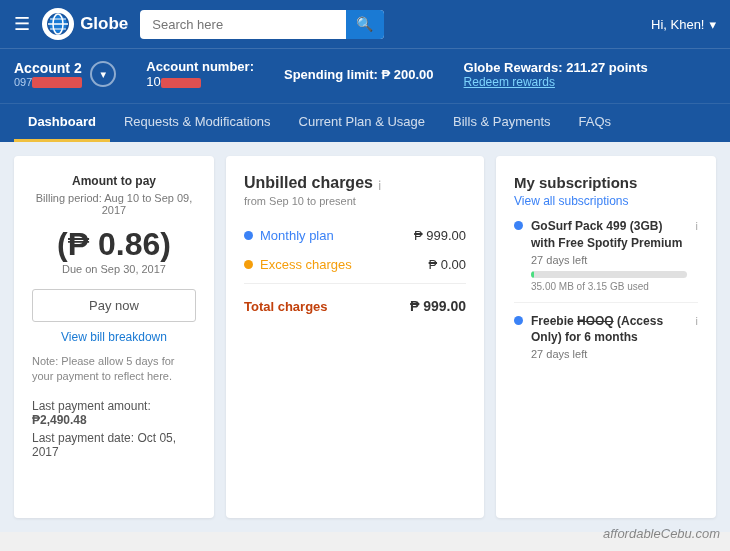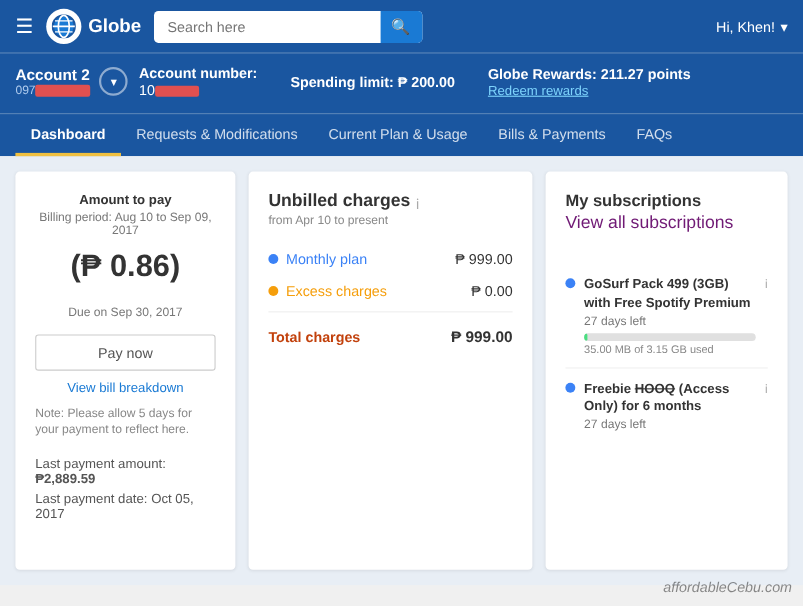--- a/index.html
+++ b/index.html
@@ -44,20 +44,21 @@
     }
     .header-spacer { flex: 1; }
     .header-user { color: white; font-size: 13px; display: flex; align-items: center; gap: 5px; cursor: pointer; }
 
     
     .account-bar {
       background: #1a56a0;
       padding: 10px 14px 14px 14px;
       display: flex;
       align-items: center;
+      gap: 20px;
       border-top: 1px solid rgba(255,255,255,0.15);
     }
     .account-info { display: flex; align-items: center; gap: 8px; }
     .account-name { color: white; font-weight: bold; font-size: 14px; }
     .account-number-text { color: #b0ccee; font-size: 11px; }
     .redacted { display: inline-block; background: #e05050; width: 50px; height: 11px; border-radius: 2px; vertical-align: middle; }
     .chevron-circle {
       width: 26px; height: 26px; border-radius: 50%;
       border: 2px solid rgba(255,255,255,0.5);
       display: flex; align-items: center; justify-content: center;
@@ -105,21 +106,21 @@
       padding: 18px;
       box-shadow: 0 1px 3px rgba(0,0,0,0.08);
     }
     .card-left { flex: 0 0 200px; text-align: center; }
     .card-center { flex: 1; }
     .card-right { flex: 0 0 220px; }
 
     
     .amount-title { font-size: 12px; font-weight: bold; color: #333; margin-bottom: 4px; }
     .billing-period { font-size: 11px; color: #777; margin-bottom: 10px; }
-    .amount-value { font-size: 28px; font-weight: bold; color: #333; margin: 10px 0 20px; }
+    .amount-value { font-size: 32px; font-weight: bold; color: #333; margin: 10px 0 0; }
     .due-date { font-size: 11px; color: #777; margin-bottom: 14px; }
     .pay-now-btn {
       width: 100%;
       padding: 8px 0;
       background: white;
       border: 1px solid #ccc;
       border-radius: 3px;
       font-size: 13px;
       color: #555;
       cursor: pointer;
@@ -139,21 +140,21 @@
     .dot-blue { background: #3b82f6; }
     .dot-orange { background: #f59e0b; }
     .charge-amount { font-size: 13px; color: #333; }
     .divider { border: none; border-top: 1px solid #eee; margin: 4px 0; }
     .total-row { display: flex; justify-content: space-between; align-items: center; padding: 10px 0 0; }
     .total-label { font-size: 13px; color: #c2410c; font-weight: bold; }
     .total-amount { font-size: 14px; font-weight: bold; color: #333; }
 
     
     .sub-title { font-size: 15px; font-weight: bold; color: #333; margin-bottom: 3px; }
-    .view-all-link { color: #701a75; font-size: 16px; cursor: pointer; text-decoration: none; display: block; margin-bottom: 28px; }
+    .view-all-link { color: #3b82f6; font-size: 12px; cursor: pointer; text-decoration: none; display: block; margin-bottom: 0; }
     .sub-item { display: flex; gap: 8px; align-items: flex-start; padding: 10px 0; border-bottom: 1px solid #f0f0f0; }
     .sub-item:last-child { border-bottom: none; }
     .sub-dot { width: 9px; height: 9px; border-radius: 50%; background: #3b82f6; flex-shrink: 0; margin-top: 3px; }
     .sub-text { flex: 1; }
     .sub-name { font-size: 12px; color: #333; font-weight: bold; line-height: 1.4; }
     .sub-days { font-size: 11px; color: #777; margin-top: 2px; }
     .progress-bar-bg { background: #e0e0e0; height: 7px; border-radius: 4px; margin: 5px 0 3px; overflow: hidden; }
     .progress-bar-fill { background: #4ade80; height: 100%; border-radius: 4px; }
     .progress-label { font-size: 10px; color: #888; }
     .sub-info-icon { color: #aaa; font-size: 11px; cursor: pointer; flex-shrink: 0; }
@@ -234,33 +235,33 @@
 
   <div class="card card-left">
     <div class="amount-title">Amount to pay</div>
     <div class="billing-period">Billing period: Aug 10 to Sep 09, 2017</div>
     <div class="amount-value">(₱ 0.86)</div>
     <div class="due-date">Due on Sep 30, 2017</div>
     <button class="pay-now-btn">Pay now</button>
     <a class="view-bill-link">View bill breakdown</a>
     <div class="note-text">Note: Please allow 5 days for your payment to reflect here.</div>
     <div class="last-payment">
-      <span>Last payment amount:</span> <strong>₱2,889.59</strong>
+      <span>Last payment amount:</span> <strong>₱2,490.48</strong>
     </div>
     <div class="last-payment">
       <span>Last payment date:</span> <span>Oct 05, 2017</span>
     </div>
   </div>
 
   <div class="card card-center">
     <div style="display:flex; align-items:center;">
       <span class="section-title">Unbilled charges</span>
       <span class="info-icon">ℹ</span>
     </div>
-    <div class="section-subtitle">from Apr 10 to present</div>
+    <div class="section-subtitle">from Sep 10 to present</div>
 
     <div class="charge-row">
       <div class="charge-label">
         <span class="dot dot-blue"></span>
         <a style="color:#3b82f6; text-decoration:none; cursor:pointer;">Monthly plan</a>
       </div>
       <span class="charge-amount">₱ 999.00</span>
     </div>
 
     <div class="charge-row">

